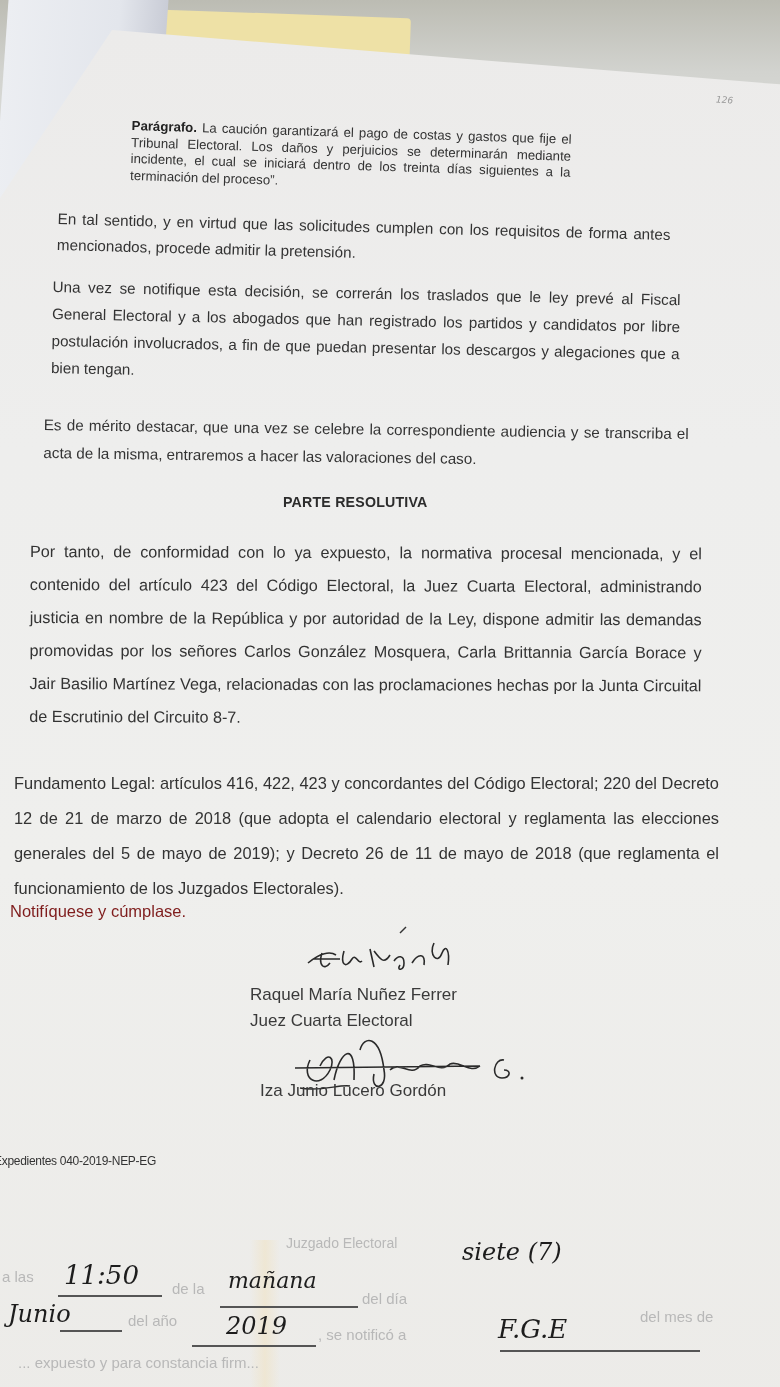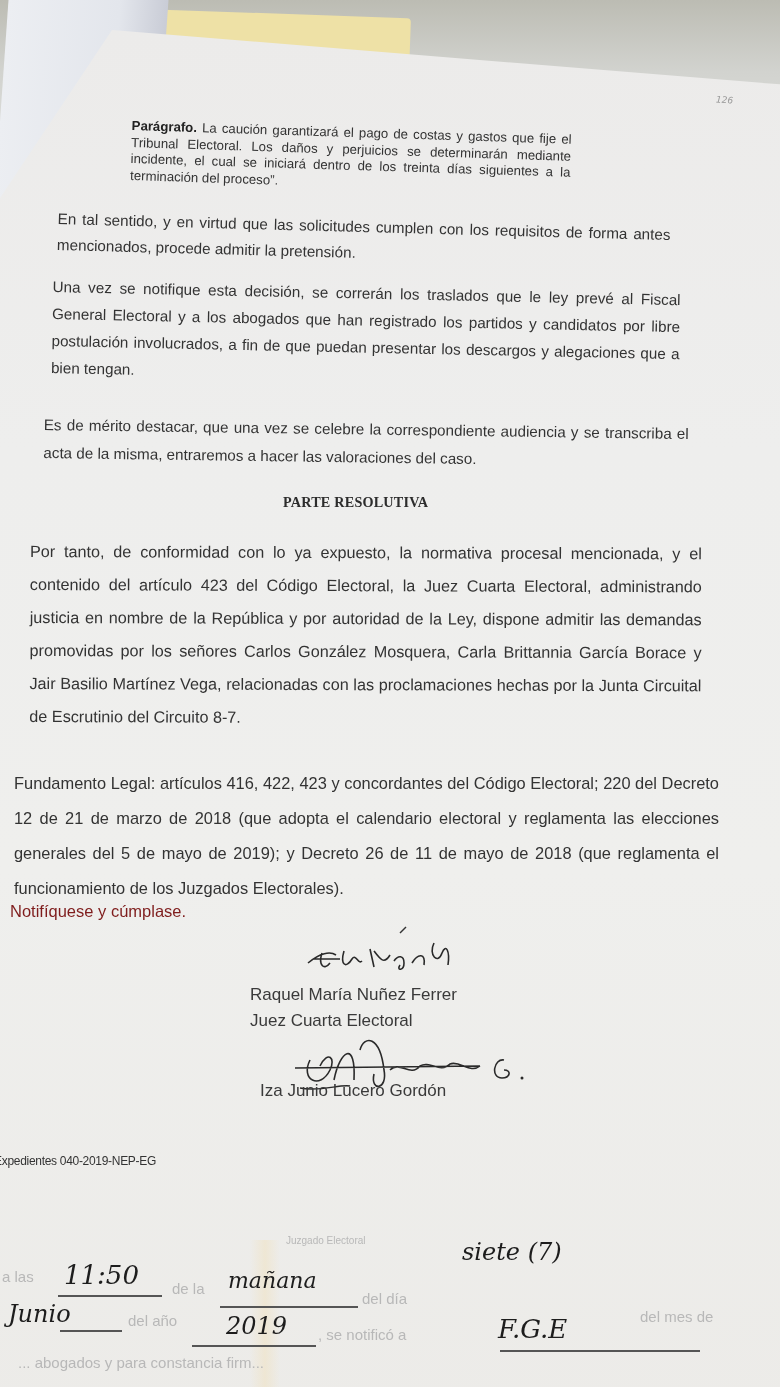--- a/index.html
+++ b/index.html
@@ -25,36 +25,36 @@
   .page-num { position:absolute; left:716px; top:95px; font-size:9px; color:#9a9a9a;
     font-style:italic; transform:rotate(3deg); }
   .para { position:absolute; font-family:"Liberation Sans", sans-serif; color:#333; }
   .quote { left:132px; top:118px; width:440px; font-size:13.2px; line-height:16.5px;
     transform:rotate(1.8deg); transform-origin:left top; text-align:justify; }
   .quote b { color:#222; }
   .body-par { font-size:15.2px; line-height:25.5px; text-align:justify; }
   .p1 { left:58px; top:206px; width:613px; transform:rotate(1.5deg); transform-origin:left top; }
   .p2 { left:53px; top:273px; width:628px; transform:rotate(1.2deg); transform-origin:left top; line-height:27px; }
   .p3 { left:44px; top:411px; width:645px; transform:rotate(0.8deg); transform-origin:left top; line-height:28px; }
-  .heading { position:absolute; left:283px; top:494px; font-family:Liberation Serif, serif;
+  .heading { position:absolute; left:283px; top:494px; font-family:Liberation Sans, sans-serif;
     font-weight:bold; font-size:14.2px; color:#2c2c2c; letter-spacing:0.2px;text-align:right; }
   .p4 { left:30px; top:535px; width:672px; font-size:16.2px; line-height:33px;
     transform:rotate(0.2deg); transform-origin:left top; }
   .p5 { left:14px; top:766px; width:705px; font-size:16.4px; line-height:35px; }
   .notify { position:absolute; left:10px; top:902px; font-family:"Liberation Sans", sans-serif;
     font-size:16.5px; color:#7f1d1d; }
   .sig-block { position:absolute; font-family:"Liberation Sans", sans-serif; font-size:17px;
     color:#3a3a3a; text-align:left; }
   .sig1 { left:250px; top:982px; width:250px; line-height:26px; }
   .sig2 { left:260px; top:1078px; width:230px; line-height:26px; }
   .scribble { position:absolute; }
   .expediente { position:absolute; left:-6px; top:1154px; font-family:"Liberation Sans", sans-serif;
     font-size:12px; color:#333; letter-spacing:-0.3px; }
   .stamp { position:absolute; font-family:"Liberation Sans", sans-serif; color:#b8b8b8; }
-  .stamp-title { left:286px; top:1235px; font-size:10px; }
+  .stamp-title { left:286px; top:1235px; font-size:14px; }
   .stamp-line { font-size:15px; }
   .hand { position:absolute; font-family:"DejaVu Serif", serif; font-style:italic; color:#1d1d1d; }
   .uline { position:absolute; height:1.5px; background:#555; }
   .fold { position:absolute; left:250px; top:1240px; width:30px; height:147px;
     background:linear-gradient(90deg,rgba(240,230,200,0) 0%,rgba(240,225,190,0.5) 50%,rgba(240,230,200,0) 100%); }
 </style>
 </head>
 <body>
 
 <div class="bg-top"></div>
@@ -103,21 +103,21 @@
 
   <div class="fold"></div>
 
   <div class="stamp stamp-title">Juzgado Electoral</div>
   <div class="stamp stamp-line" style="left:2px;top:1268px">a las</div>
   <div class="stamp stamp-line" style="left:172px;top:1280px">de la</div>
   <div class="stamp stamp-line" style="left:362px;top:1290px">del día</div>
   <div class="stamp stamp-line" style="left:640px;top:1308px">del mes de</div>
   <div class="stamp stamp-line" style="left:128px;top:1312px">del año</div>
   <div class="stamp stamp-line" style="left:318px;top:1326px">, se notificó a</div>
-  <div class="stamp stamp-line" style="left:18px;top:1354px">... abogados y para constancia firm...</div>
+  <div class="stamp stamp-line" style="left:18px;top:1354px">... expuesto y para constancia firm...</div>
 
   <div class="uline" style="left:58px;top:1295px;width:104px"></div>
   <div class="uline" style="left:220px;top:1306px;width:138px"></div>
   <div class="uline" style="left:60px;top:1330px;width:62px"></div>
   <div class="uline" style="left:192px;top:1345px;width:124px"></div>
   <div class="uline" style="left:500px;top:1350px;width:200px"></div>
 
   <div class="hand" style="left:64px;top:1260px;font-size:26px">11:50</div>
   <div class="hand" style="left:228px;top:1268px;font-size:22px">mañana</div>
   <div class="hand" style="left:462px;top:1238px;font-size:24px">siete (7)</div>

